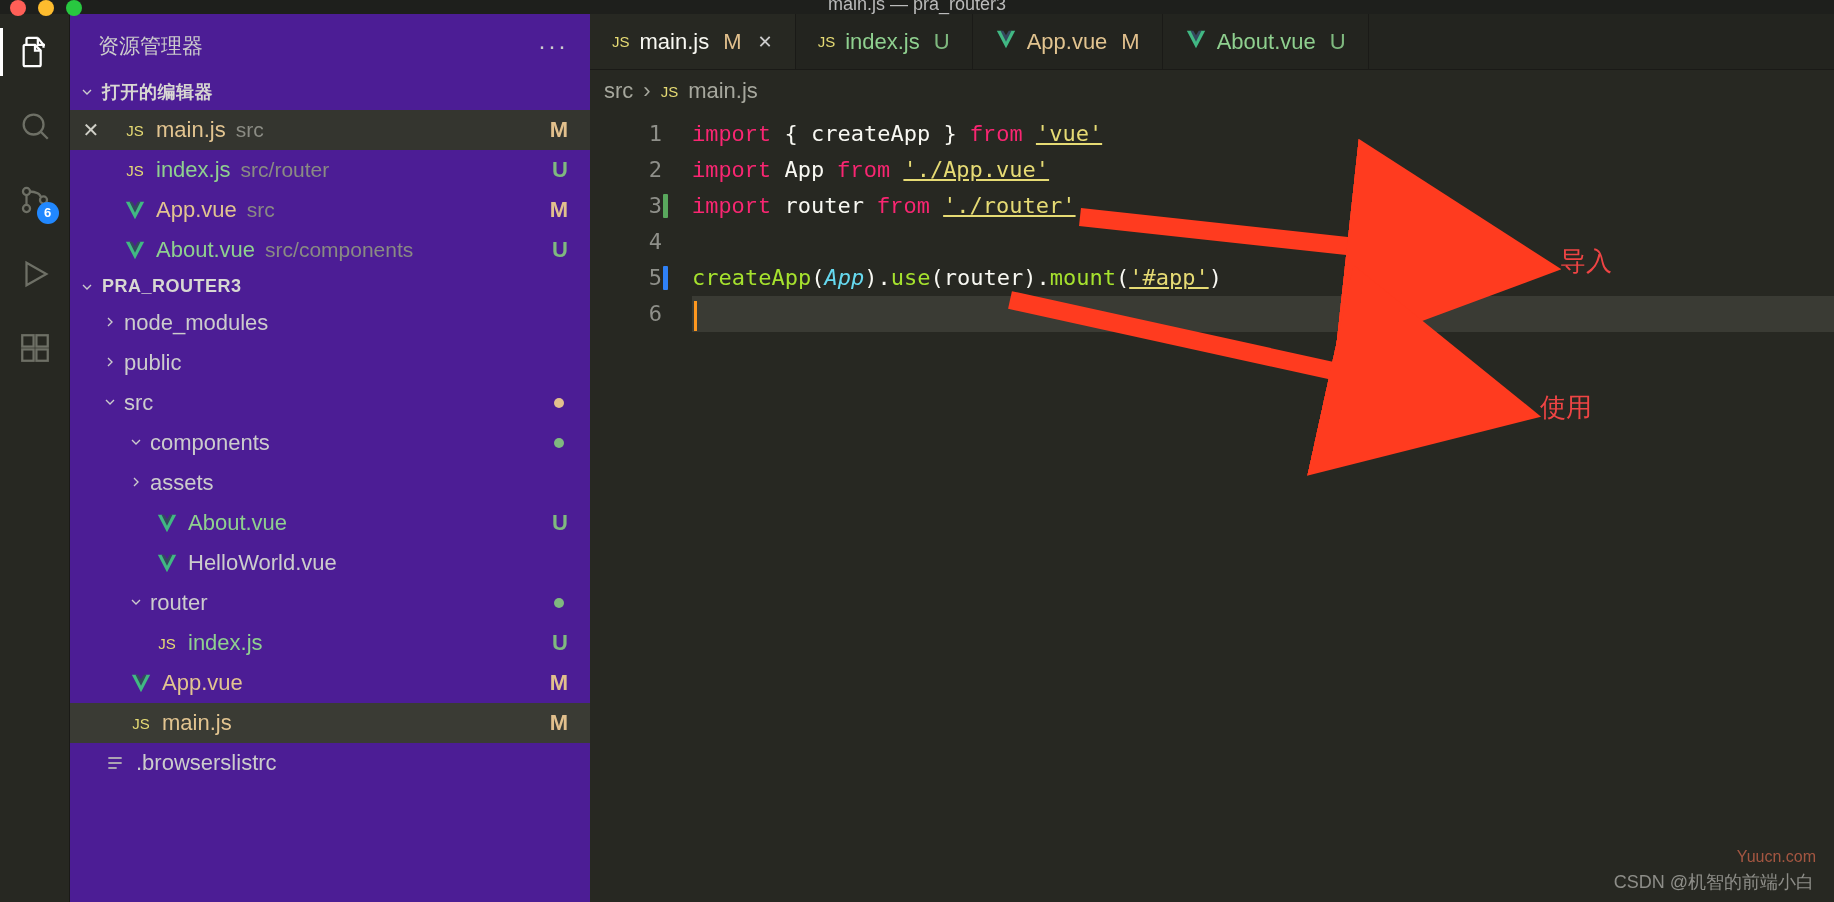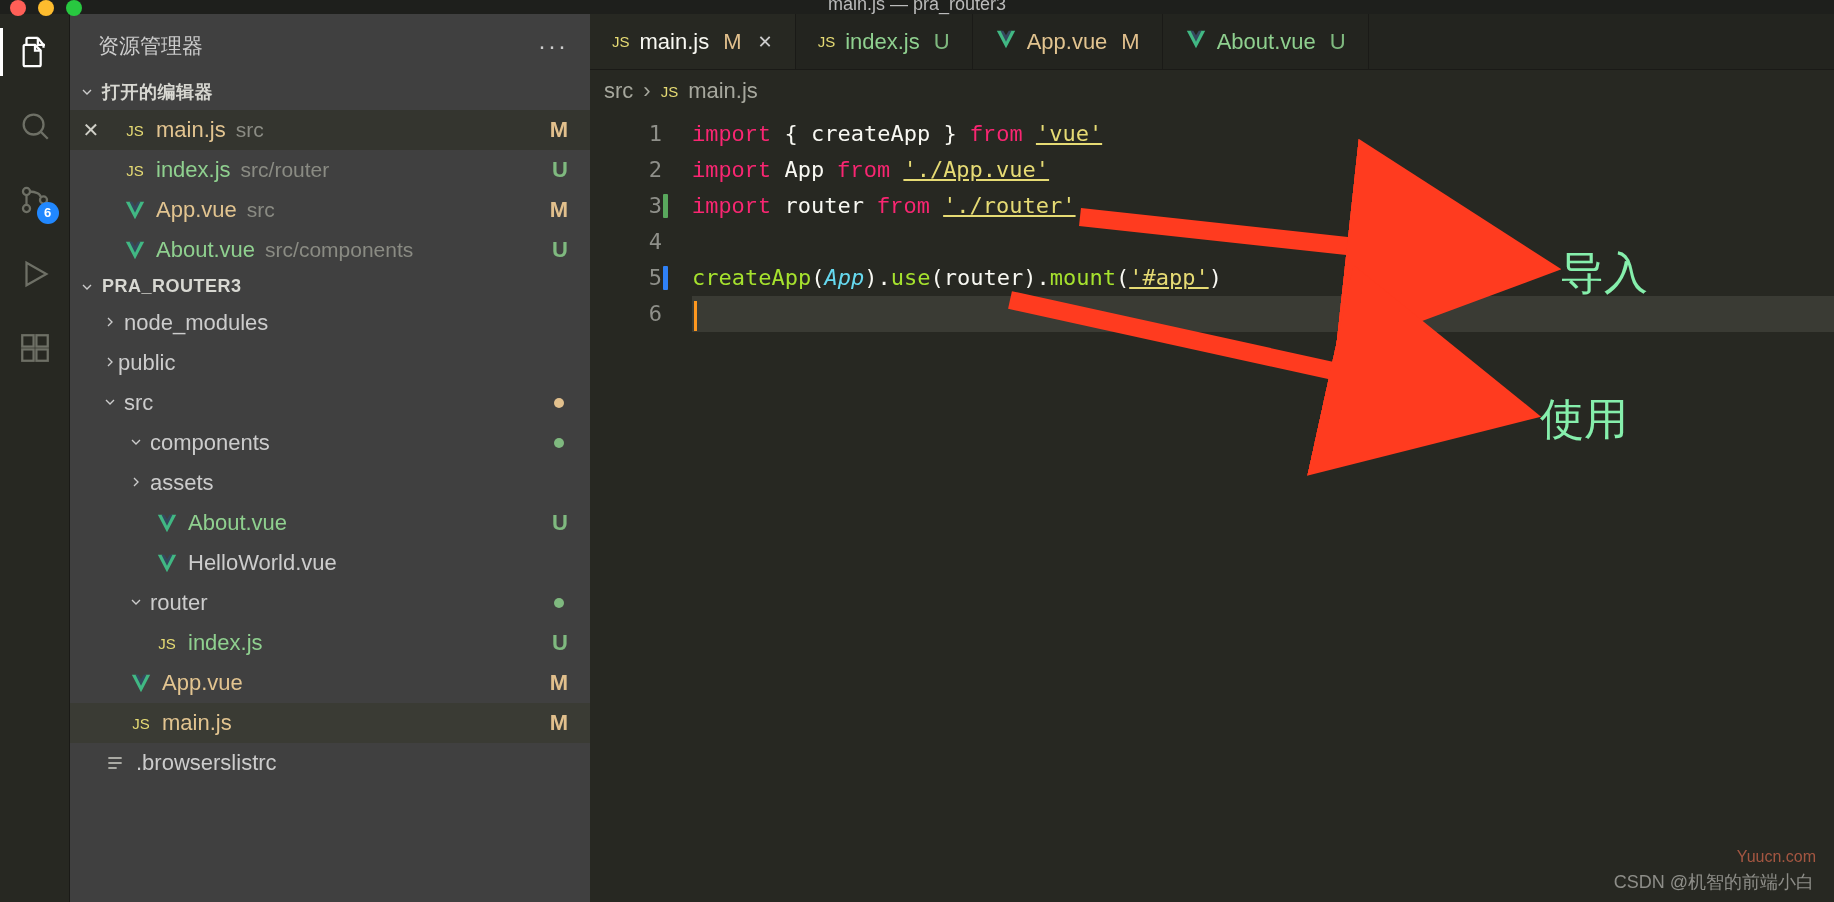--- a/index.html
+++ b/index.html
@@ -55,21 +55,21 @@
   }
   .activity-bar svg { width:34px; height:34px; stroke:currentColor; fill:none; stroke-width:1.6; }
   .badge {
     position:absolute; bottom:-6px; right:-6px; background:#2188ff; color:#fff;
     font-size:13px; border-radius:50%; width:22px; height:22px; line-height:22px; text-align:center;
     font-weight:600;
   }
 
   .sidebar {
     width: 520px;
-    background:#404040;
+    background:#4c1d95;
     display:flex; flex-direction:column;
     color:#ccc;
   }
   .sidebar-title {
     display:flex; align-items:center; justify-content:space-between;
     padding:18px 22px 14px 28px;
     color:#ccc; font-size:21px;
   }
   .ellipsis { color:#ccc; font-size:24px; letter-spacing:2px; }
 
@@ -164,21 +164,21 @@
 
   .tok-kw{ color:#f92672;font-family:Liberation Mono, monospace; }
   .tok-fn{ color:#a6e22e; }
   .tok-str{ color:#e6db74;text-decoration:underline; }
   .tok-id{ color:#f8f8f2; }
   .tok-punc{ color:#f8f8f2; }
   .tok-cls{ color:#66d9ef; font-style:italic; }
 
   
   .arrow { position:absolute; pointer-events:none; }
-  .ann-label{ position:absolute; color:#86efac; font-size:44px; font-weight:500; }
+  .ann-label{ position:absolute; color:#ef4444; font-size:26px; font-weight:500; }
 
   .footer-credit{
     position:absolute; right:20px; bottom:8px; color:#b9b9b4; font-size:18px; opacity:.7;
   }
   .watermark{
     position:absolute; right:18px; bottom:36px; color:#d96a4f; font-size:16px; opacity:.7;
   }
 
   .chev svg{ width:16px; height:16px; stroke:#ccc; fill:none; stroke-width:2; }
 </style>
@@ -312,21 +312,21 @@
             <span class="chev"><svg viewBox="0 0 24 24">
                 <path d="M9 6l6 6-6 6"></path>
               </svg></span>
             <span class="name" style="margin-left:6px">node_modules</span>
           </li>
           <li class="row">
             <span class="indent" style="width:32px"></span>
             <span class="chev"><svg viewBox="0 0 24 24">
                 <path d="M9 6l6 6-6 6"></path>
               </svg></span>
-            <span class="name" style="">public</span>
+            <span class="name" style="margin-left:6px">public</span>
           </li>
           <li class="row">
             <span class="indent" style="width:32px"></span>
             <span class="chev"><svg viewBox="0 0 24 24">
                 <path d="M6 9l6 6 6-6"></path>
               </svg></span>
             <span class="name" style="margin-left:6px">src</span>
             <span class="dot-modified"></span>
           </li>
           <li class="row">

